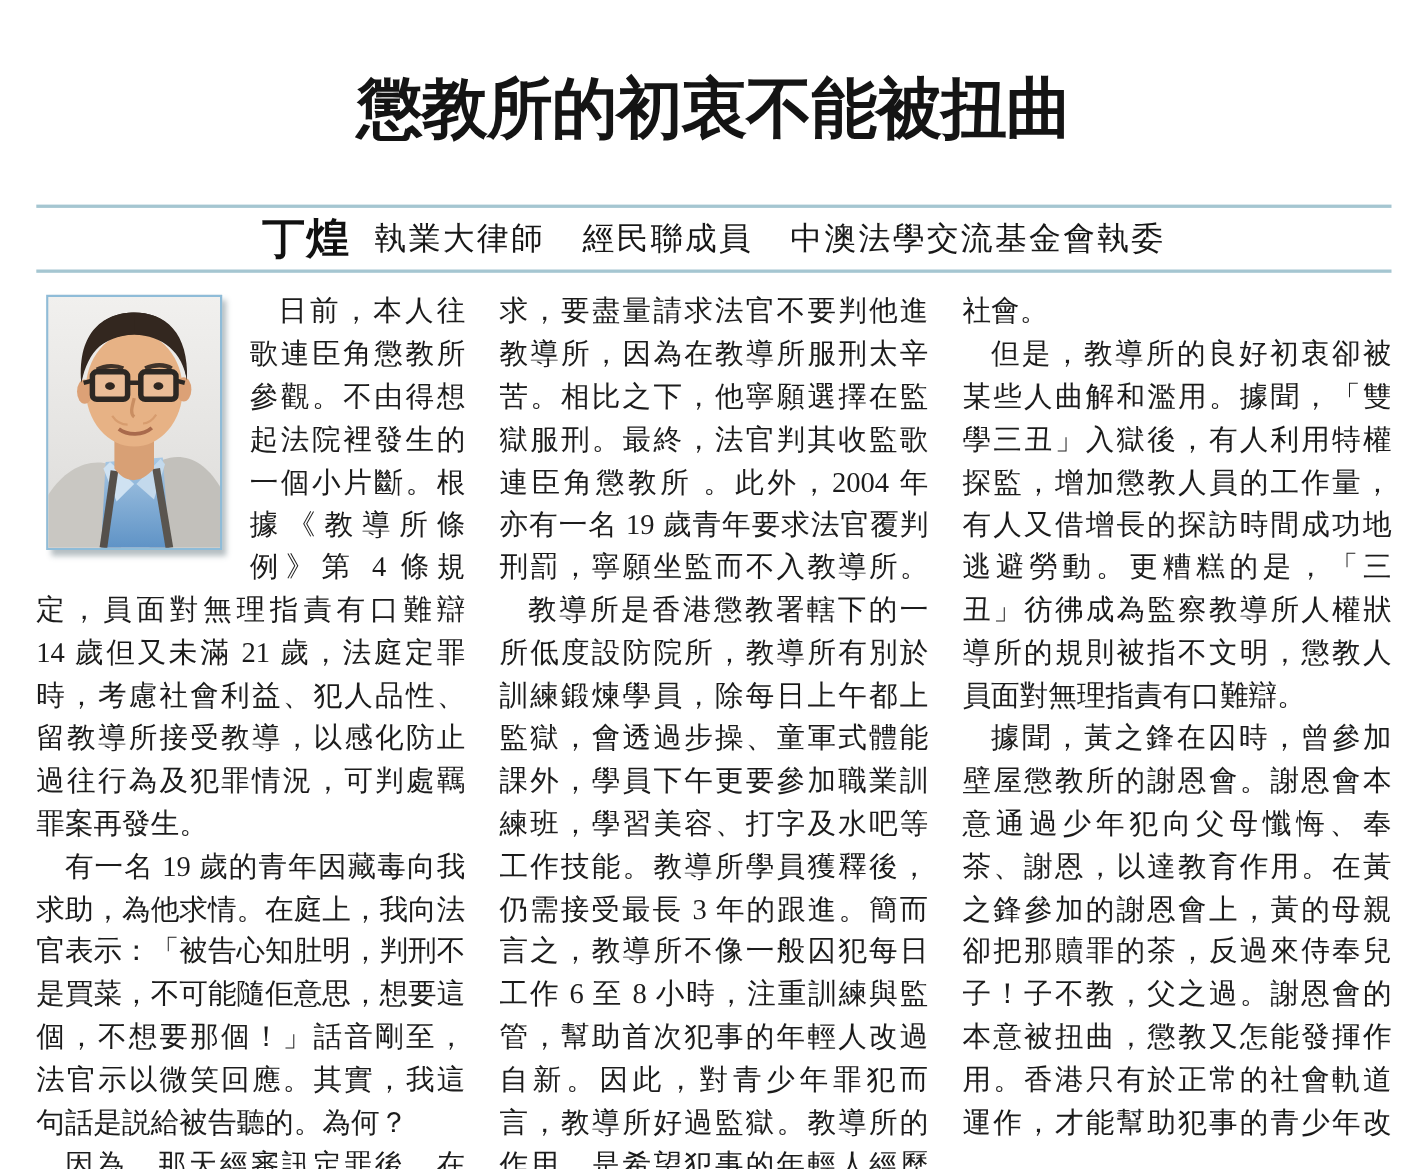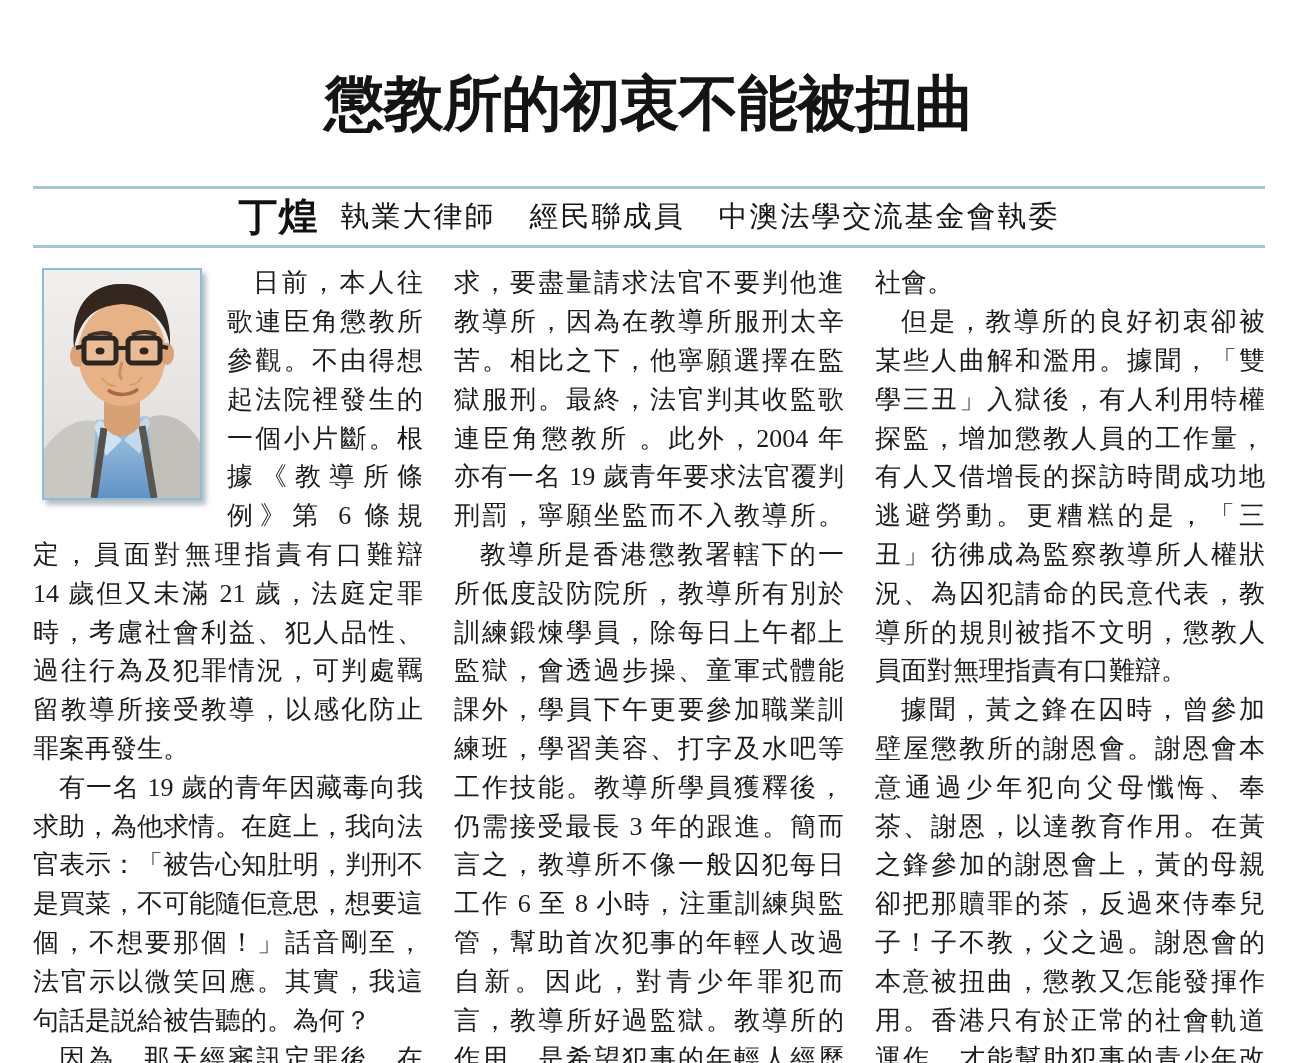--- a/index.html
+++ b/index.html
@@ -3,21 +3,21 @@
 <meta charset="utf-8">
 <style>
   html,body{margin:0;padding:0;background:#ffffff;}
   body{width:1298px;height:1063px;overflow:hidden;
        font-family:"Liberation Serif","DejaVu Serif",serif;color:#1c1c1c;
        -webkit-font-smoothing:antialiased;}
   .article{padding:0 33px;}
 
   
   .headline{padding-top:22px;text-align:center;font-size:60px;line-height:84px;
-            font-family:Liberation Serif, serif;
+            font-family:Liberation Mono, monospace;
             font-weight:600;letter-spacing:-1px;color:#141414;white-space:nowrap;}
 
   
   .rule{height:3px;border:0;margin:0;}
   .rule-top{margin-top:11px;}
   .rule-bottom{margin-top:0;}
 
   
   .byline{height:56px;display:flex;align-items:center;justify-content:center;text-align:right;}
   .author-name{font-family:"Liberation Sans","DejaVu Sans",sans-serif;
@@ -112,26 +112,26 @@
         </svg>
       </div>
 
       <div>
           <div class="line ind">日前，本人往</div>
           <div class="line">歌連臣角懲教所</div>
           <div class="line">參觀。不由得想</div>
           <div class="line">起法院裡發生的</div>
           <div class="line">一個小片斷。根</div>
           <div class="line">據《教導所條</div>
-          <div class="line">例》第 6 條規</div>
+          <div class="line">例》第 4 條規</div>
           <div class="line">定，員面對無理指責有口難辯</div>
           <div class="line">14 歲但又未滿 21 歲，法庭定罪</div>
           <div class="line">時，考慮社會利益、犯人品性、</div>
+          <div class="line">留教導所接受教導，以感化防止</div>
           <div class="line">過往行為及犯罪情況，可判處羈</div>
-          <div class="line">留教導所接受教導，以感化防止</div>
           <div class="line end">罪案再發生。</div>
           <div class="line ind">有一名 19 歲的青年因藏毒向我</div>
           <div class="line">求助，為他求情。在庭上，我向法</div>
           <div class="line">官表示：「被告心知肚明，判刑不</div>
           <div class="line">是買菜，不可能隨佢意思，想要這</div>
           <div class="line">個，不想要那個！」話音剛至，</div>
           <div class="line">法官示以微笑回應。其實，我這</div>
           <div class="line end">句話是説給被告聽的。為何？</div>
           <div class="line ind">因為，那天經審訊定罪後，在</div>
         </div>
@@ -166,21 +166,20 @@
     <div class="col">
       <div>
           <div class="line end">社會。</div>
           <div class="line ind">但是，教導所的良好初衷卻被</div>
           <div class="line">某些人曲解和濫用。據聞，「雙</div>
           <div class="line">學三丑」入獄後，有人利用特權</div>
           <div class="line">探監，增加懲教人員的工作量，</div>
           <div class="line">有人又借增長的探訪時間成功地</div>
           <div class="line">逃避勞動。更糟糕的是，「三</div>
           <div class="line">丑」彷彿成為監察教導所人權狀</div>
-          <div class="line">況、為囚犯請命的民意代表，教</div>
           <div class="line">導所的規則被指不文明，懲教人</div>
           <div class="line end">員面對無理指責有口難辯。</div>
           <div class="line ind">據聞，黃之鋒在囚時，曾參加</div>
           <div class="line">壁屋懲教所的謝恩會。謝恩會本</div>
           <div class="line">意通過少年犯向父母懺悔、奉</div>
           <div class="line">茶、謝恩，以達教育作用。在黃</div>
           <div class="line">之鋒參加的謝恩會上，黃的母親</div>
           <div class="line">卻把那贖罪的茶，反過來侍奉兒</div>
           <div class="line">子！子不教，父之過。謝恩會的</div>
           <div class="line">本意被扭曲，懲教又怎能發揮作</div>

